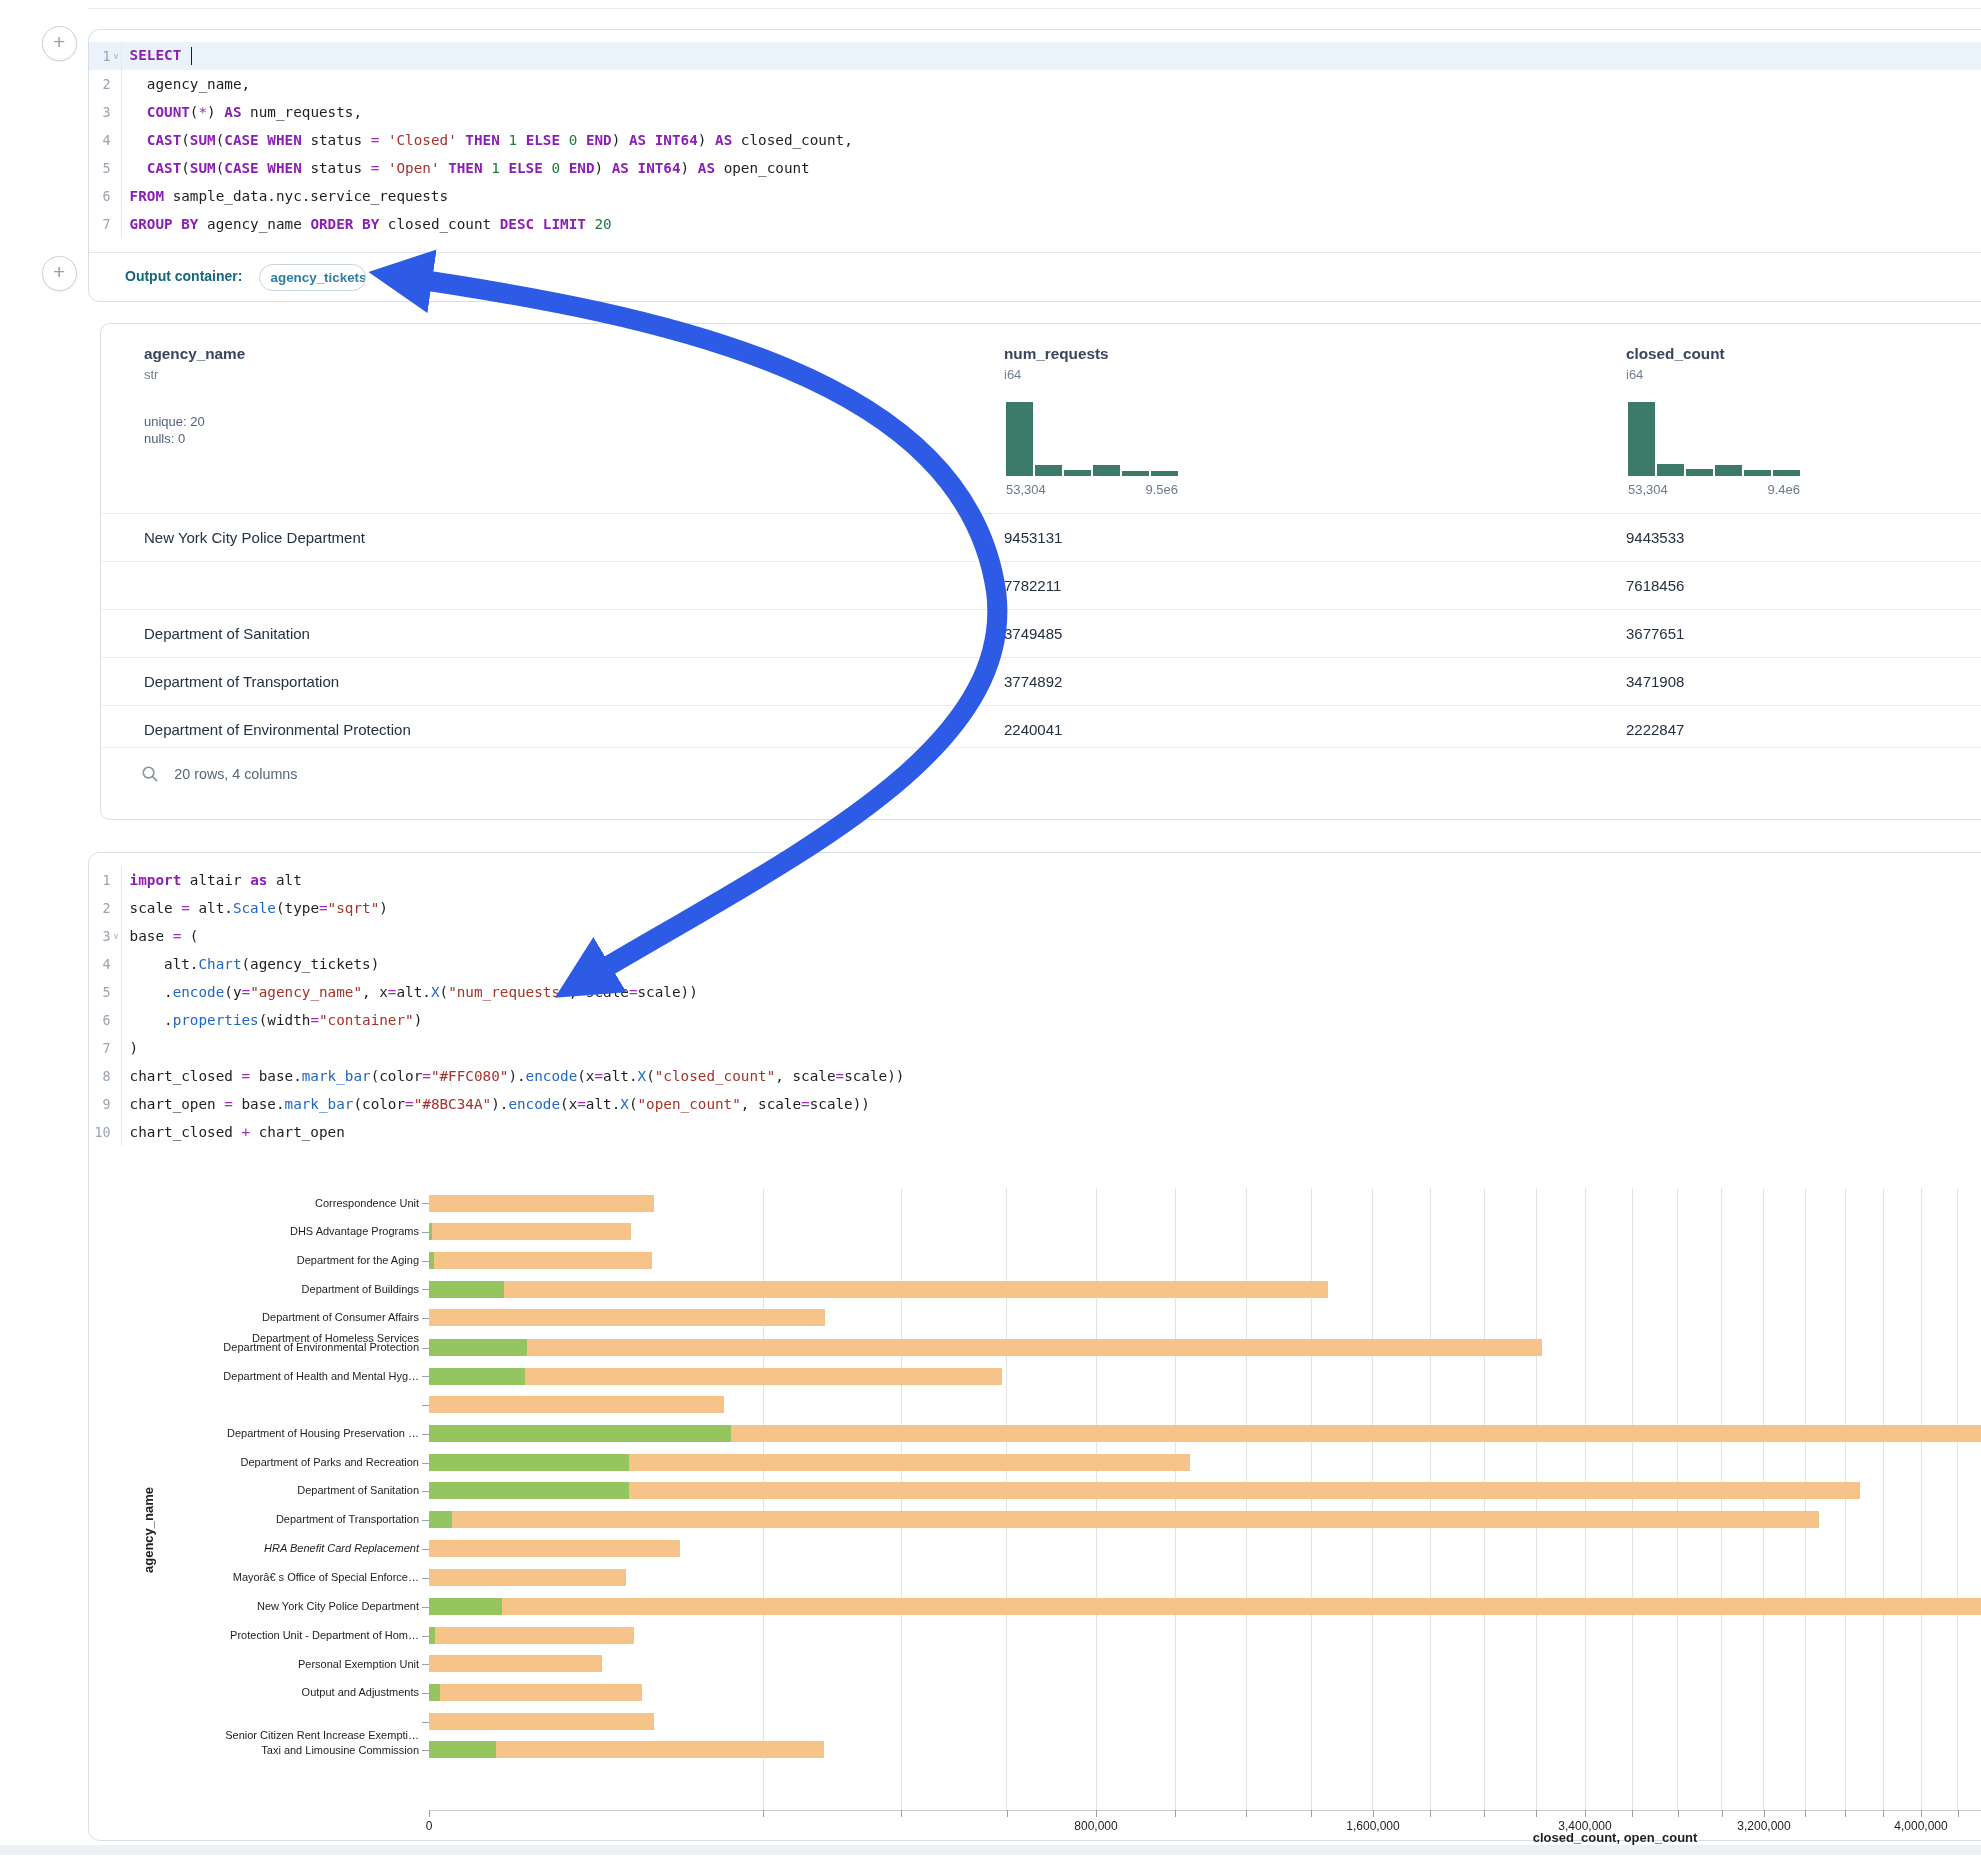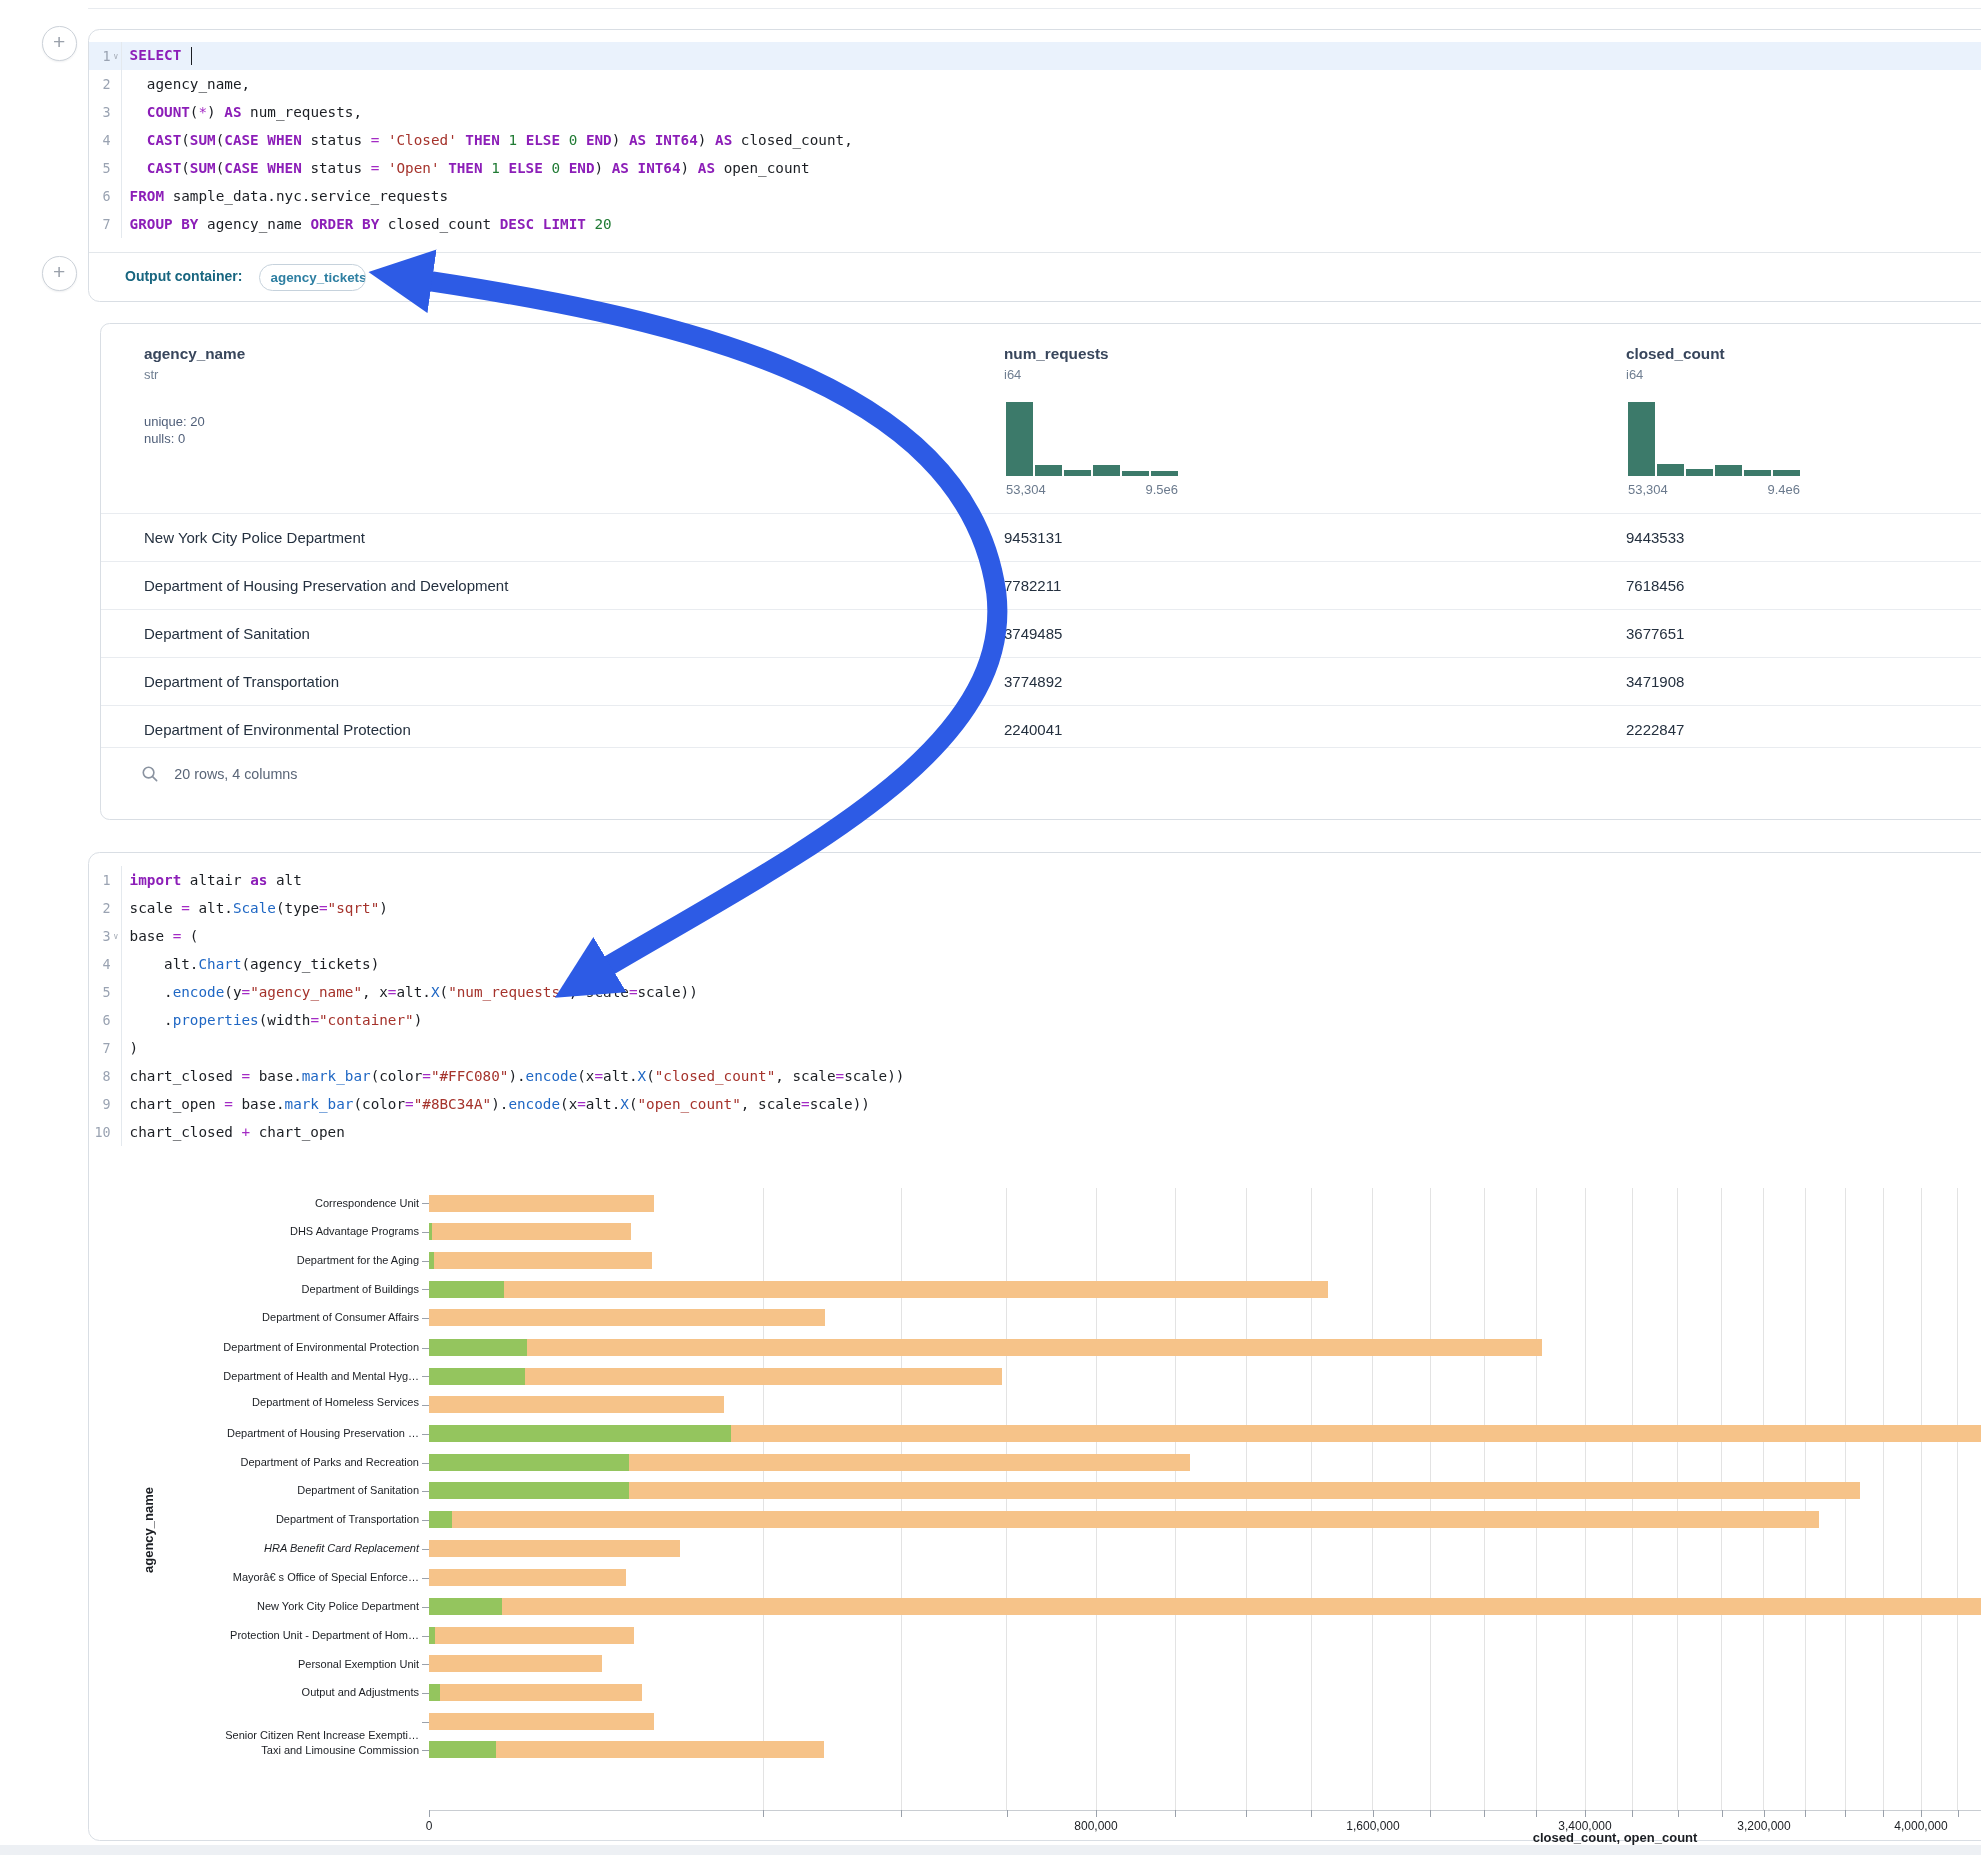--- a/index.html
+++ b/index.html
@@ -135,21 +135,20 @@
           <div class="col-type">i64</div>
         </div>
       </div>
     <div id="t-rows">
         <div class="t-row">
           <span class="t-c0">New York City Police Department</span>
           <span class="t-c1">9453131</span>
           <span class="t-c2">9443533</span>
         </div>
         <div class="t-row">
-          <span class="t-c0">Department of Housing Preservation and Development</span>
           <span class="t-c1">7782211</span>
           <span class="t-c2">7618456</span>
         </div>
         <div class="t-row">
           <span class="t-c0">Department of Sanitation</span>
           <span class="t-c1">3749485</span>
           <span class="t-c2">3677651</span>
         </div>
         <div class="t-row">
           <span class="t-c0">Department of Transportation</span>
@@ -197,21 +196,21 @@
       <div class="y-label" style="top: 1254px;">Department for the Aging</div>
       <div class="y-tick" style="top: 1261px;"></div>
       <div class="y-label" style="top: 1283px;">Department of Buildings</div>
       <div class="y-tick" style="top: 1289px;"></div>
       <div class="y-label" style="top: 1311px;">Department of Consumer Affairs</div>
       <div class="y-tick" style="top: 1318px;"></div>
       <div class="y-label" style="top: 1341px;">Department of Environmental Protection</div>
       <div class="y-tick" style="top: 1348px;"></div>
       <div class="y-label" style="top: 1370px;">Department of Health and Mental Hyg…</div>
       <div class="y-tick" style="top: 1376px;"></div>
-      <div class="y-label" style="top: 1396px;">Department of Homeless Services</div>
+      <div class="y-label" style="top: 1332px;">Department of Homeless Services</div>
       <div class="y-tick" style="top: 1405px;"></div>
       <div class="y-label" style="top: 1427px;">Department of Housing Preservation …</div>
       <div class="y-tick" style="top: 1434px;"></div>
       <div class="y-label" style="top: 1456px;">Department of Parks and Recreation</div>
       <div class="y-tick" style="top: 1463px;"></div>
       <div class="y-label" style="top: 1484px;">Department of Sanitation</div>
       <div class="y-tick" style="top: 1491px;"></div>
       <div class="y-label" style="top: 1513px;">Department of Transportation</div>
       <div class="y-tick" style="top: 1520px;"></div>
       <div class="y-label" style="top: 1542px; font-style: italic;">HRA Benefit Card Replacement</div>

